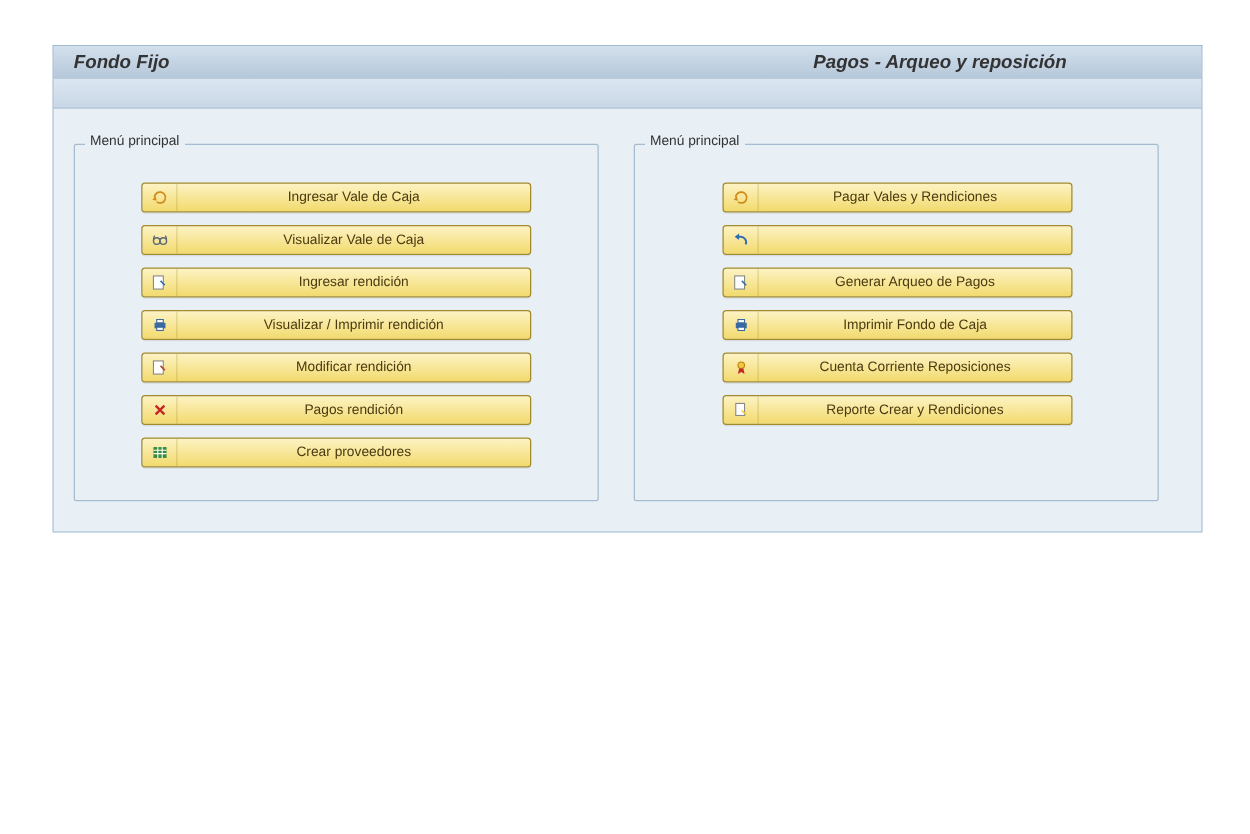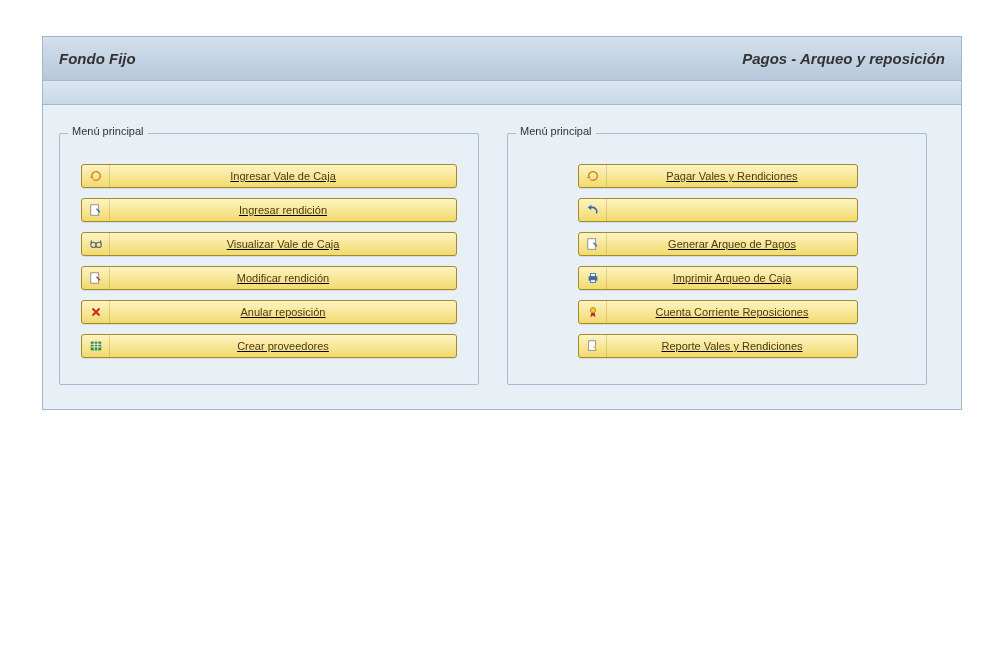--- a/index.html
+++ b/index.html
@@ -11,54 +11,53 @@
     overflow: hidden;
     position: relative;
     padding: 36px 42px;
   }
   .window {
     width: 920px;
     border: 1px solid #9FB8CF;
     background: linear-gradient(#e3ecf3, #dde7f0);
   }
   .header-bar {
-    height: 44px;
+    height: 26px;
     display: flex;
     align-items: center;
     background: linear-gradient(#d3e0ed, #b6c8da);
     border-bottom: 1px solid #9FB8CF;
     padding: 12px 16px;
   }
   .header-title-left, .header-title-right {
     font-size: 15px;
     font-weight: bold;
     font-style: italic;
     color: #333;
   }
   .header-title-left { flex: 0 0 460px; }
-  .header-title-right { flex: 1; text-align: right; padding-left: 40px;}
+  .header-title-right { flex: 1; text-align: center; padding-left: 40px;}
   .sub-bar {
     height: 24px;
     background: linear-gradient(#dbe6f1, #c9d7e6);
     border-bottom: 1px solid #9FB8CF;
   }
   .content {
     display: flex;
     background: #e8f0f6;
     padding: 28px 16px 24px 16px;
     gap: 28px;
   }
   .panel {
     border: 1px solid #A5BBCF;
     border-radius: 2px;
     background: #e8f0f6;
     width: 420px;
     position: relative;
     padding: 20px 12px 16px 12px;
-    text-decoration: underline;
   }
   .panel.right { width: 420px; }
   .panel-title {
     position: absolute;
     top: -9px;
     left: 8px;
     background: #e8f0f6;
     padding: 0 4px;
     font-size: 11px;
     color: #333;
@@ -70,21 +69,21 @@
     margin: 10px auto;
     border: 1px solid #A38A2A;
     border-radius: 3px;
     background: linear-gradient(#fdf3c3, #f2da6e);
     font-size: 11px;
     color: #4a3b10;
     cursor: pointer;
     box-shadow: 0 1px 0 rgba(0,0,0,0.08);
     overflow: hidden;
   }
-  .panel.left .btn { width: 376px; }
+  .panel.left .btn { width: 312px; }
   .panel.right .btn { width: 280px; margin-left: 58px; }
   .btn .icon {
     width: 28px;
     height: 100%;
     flex: 0 0 28px;
     display: flex;
     align-items: center;
     justify-content: center;
     border-right: 1px solid rgba(163,138,42,0.3);
   }
@@ -127,113 +126,123 @@
         <span class="icon ic-refresh">
           <svg viewBox="0 0 16 16">
               <path fill="none" stroke="currentColor" stroke-width="1.6" d="M3 8a5 5 0 1 1 2 4"></path>
               <path fill="currentColor" d="M1 10l3-3 1 4z"></path>
             </svg>
         </span>
         <span class="label">Ingresar Vale de Caja</span>
       </div>
 
       <div class="btn">
+        <span class="icon ic-glasses">
+          <svg viewBox="0 0 16 16">
+              <circle cx="5" cy="9" r="3" fill="none" stroke="currentColor" stroke-width="1.3"></circle>
+              <circle cx="11" cy="9" r="3" fill="none" stroke="currentColor" stroke-width="1.3"></circle>
+              <path stroke="currentColor" stroke-width="1.3" d="M8 9h0M2 7l1-3M14 7l-1-3"></path>
+            </svg>
+        </span>
+        <span class="label">Visualizar Vale de Caja</span>
+      </div>
+
+      <div class="btn">
         <span class="icon ic-pencil">
           <svg viewBox="0 0 16 16">
               <rect x="2" y="2" width="9" height="12" fill="#fff" stroke="#888" stroke-width="1"></rect>
               <path fill="currentColor" d="M9 6l4 4-1 1-4-4z"></path>
               <path fill="#fff176" d="M13 10l1 1-1 1-1-1z"></path>
             </svg>
         </span>
         <span class="label">Ingresar rendición</span>
       </div>
 
       <div class="btn">
-        <span class="icon ic-glasses">
-          <svg viewBox="0 0 16 16">
-              <circle cx="5" cy="9" r="3" fill="none" stroke="currentColor" stroke-width="1.3"></circle>
-              <circle cx="11" cy="9" r="3" fill="none" stroke="currentColor" stroke-width="1.3"></circle>
-              <path stroke="currentColor" stroke-width="1.3" d="M8 9h0M2 7l1-3M14 7l-1-3"></path>
-            </svg>
-        </span>
-        <span class="label">Visualizar Vale de Caja</span>
-      </div>
-
-
-      <div class="btn">
-        <span class="icon ic-redpencil">
-          <svg viewBox="0 0 16 16">
-              <rect x="2" y="2" width="9" height="12" fill="#fff" stroke="#888" stroke-width="1"></rect>
-              <path fill="currentColor" d="M9 6l4 4-1 1-4-4z"></path>
-            </svg>
-        </span>
-        <span class="label">Modificar rendición</span>
-      </div>
-
-      <div class="btn">
-        <span class="icon ic-x">
-          <svg viewBox="0 0 16 16">
-              <path stroke="currentColor" stroke-width="2.2" d="M4 4l8 8M12 4l-8 8"></path>
-            </svg>
-        </span>
-        <span class="label">Anular reposición</span>
-      </div>
-
-      <div class="btn">
-        <span class="icon ic-grid">
-          <svg viewBox="0 0 16 16">
-              <rect x="2" y="3" width="12" height="10" fill="currentColor"></rect>
-              <path stroke="#fff" stroke-width="1" d="M2 6h12M2 9h12M6 3v10M10 3v10"></path>
-            </svg>
-        </span>
-        <span class="label">Crear proveedores</span>
-      </div>
-    </div>
-
-    <div class="panel right">
-      <div class="panel-title">Menú principal</div>
-
-      <div class="btn">
-        <span class="icon ic-refresh">
-          <svg viewBox="0 0 16 16">
-              <path fill="none" stroke="currentColor" stroke-width="1.6" d="M3 8a5 5 0 1 1 2 4"></path>
-              <path fill="currentColor" d="M1 10l3-3 1 4z"></path>
-            </svg>
-        </span>
-        <span class="label">Pagar Vales y Rendiciones</span>
-      </div>
-
-      <div class="btn">
-        <span class="icon ic-undo">
-          <svg viewBox="0 0 16 16">
-              <path fill="none" stroke="currentColor" stroke-width="1.8" d="M12 12a5 5 0 0 0-5-7H4"></path>
-              <path fill="currentColor" d="M6 2L2 5l4 3z"></path>
-            </svg>
-        </span>
-      </div>
-
-      <div class="btn">
-        <span class="icon ic-bluepencil">
-          <svg viewBox="0 0 16 16">
-              <rect x="2" y="2" width="9" height="12" fill="#fff" stroke="#888" stroke-width="1"></rect>
-              <path fill="currentColor" d="M9 6l4 4-1 1-4-4z"></path>
-            </svg>
-        </span>
-        <span class="label">Generar Arqueo de Pagos</span>
-      </div>
-
-      <div class="btn">
         <span class="icon ic-printer">
           <svg viewBox="0 0 16 16">
               <rect x="3" y="6" width="10" height="5" fill="currentColor"></rect>
               <rect x="5" y="3" width="6" height="3" fill="#fff" stroke="currentColor"></rect>
               <rect x="5" y="10" width="6" height="3" fill="#fff" stroke="currentColor"></rect>
             </svg>
         </span>
-        <span class="label">Imprimir Arqueo de Caja</span>
+        <span class="label">Visualizar / Imprimir rendición</span>
+      </div>
+
+      <div class="btn">
+        <span class="icon ic-redpencil">
+          <svg viewBox="0 0 16 16">
+              <rect x="2" y="2" width="9" height="12" fill="#fff" stroke="#888" stroke-width="1"></rect>
+              <path fill="currentColor" d="M9 6l4 4-1 1-4-4z"></path>
+            </svg>
+        </span>
+        <span class="label">Modificar rendición</span>
+      </div>
+
+      <div class="btn">
+        <span class="icon ic-x">
+          <svg viewBox="0 0 16 16">
+              <path stroke="currentColor" stroke-width="2.2" d="M4 4l8 8M12 4l-8 8"></path>
+            </svg>
+        </span>
+        <span class="label">Pagos rendición</span>
+      </div>
+
+      <div class="btn">
+        <span class="icon ic-grid">
+          <svg viewBox="0 0 16 16">
+              <rect x="2" y="3" width="12" height="10" fill="currentColor"></rect>
+              <path stroke="#fff" stroke-width="1" d="M2 6h12M2 9h12M6 3v10M10 3v10"></path>
+            </svg>
+        </span>
+        <span class="label">Crear proveedores</span>
+      </div>
+    </div>
+
+    <div class="panel right">
+      <div class="panel-title">Menú principal</div>
+
+      <div class="btn">
+        <span class="icon ic-refresh">
+          <svg viewBox="0 0 16 16">
+              <path fill="none" stroke="currentColor" stroke-width="1.6" d="M3 8a5 5 0 1 1 2 4"></path>
+              <path fill="currentColor" d="M1 10l3-3 1 4z"></path>
+            </svg>
+        </span>
+        <span class="label">Pagar Vales y Rendiciones</span>
+      </div>
+
+      <div class="btn">
+        <span class="icon ic-undo">
+          <svg viewBox="0 0 16 16">
+              <path fill="none" stroke="currentColor" stroke-width="1.8" d="M12 12a5 5 0 0 0-5-7H4"></path>
+              <path fill="currentColor" d="M6 2L2 5l4 3z"></path>
+            </svg>
+        </span>
+      </div>
+
+      <div class="btn">
+        <span class="icon ic-bluepencil">
+          <svg viewBox="0 0 16 16">
+              <rect x="2" y="2" width="9" height="12" fill="#fff" stroke="#888" stroke-width="1"></rect>
+              <path fill="currentColor" d="M9 6l4 4-1 1-4-4z"></path>
+            </svg>
+        </span>
+        <span class="label">Generar Arqueo de Pagos</span>
+      </div>
+
+      <div class="btn">
+        <span class="icon ic-printer">
+          <svg viewBox="0 0 16 16">
+              <rect x="3" y="6" width="10" height="5" fill="currentColor"></rect>
+              <rect x="5" y="3" width="6" height="3" fill="#fff" stroke="currentColor"></rect>
+              <rect x="5" y="10" width="6" height="3" fill="#fff" stroke="currentColor"></rect>
+            </svg>
+        </span>
+        <span class="label">Imprimir Fondo de Caja</span>
       </div>
 
 
 
       <div class="btn">
         <span class="icon ic-medal">
           <svg viewBox="0 0 16 16">
               <circle cx="8" cy="6" r="3" fill="#f4c542" stroke="#b8860b"></circle>
               <path fill="#c62828" d="M6 9l-1 5 3-2 3 2-1-5z"></path>
             </svg>
@@ -241,18 +250,18 @@
         <span class="label">Cuenta Corriente Reposiciones</span>
       </div>
 
       <div class="btn">
         <span class="icon ic-doc">
           <svg viewBox="0 0 16 16">
               <rect x="3" y="2" width="8" height="11" fill="#fff" stroke="#888"></rect>
               <path fill="#f4c542" d="M9 8l4 4-1 1-4-4z"></path>
             </svg>
         </span>
-        <span class="label">Reporte Vales y Rendiciones</span>
+        <span class="label">Reporte Crear y Rendiciones</span>
       </div>
     </div>
 
   </div>
 </div>
 
 </body></html>

